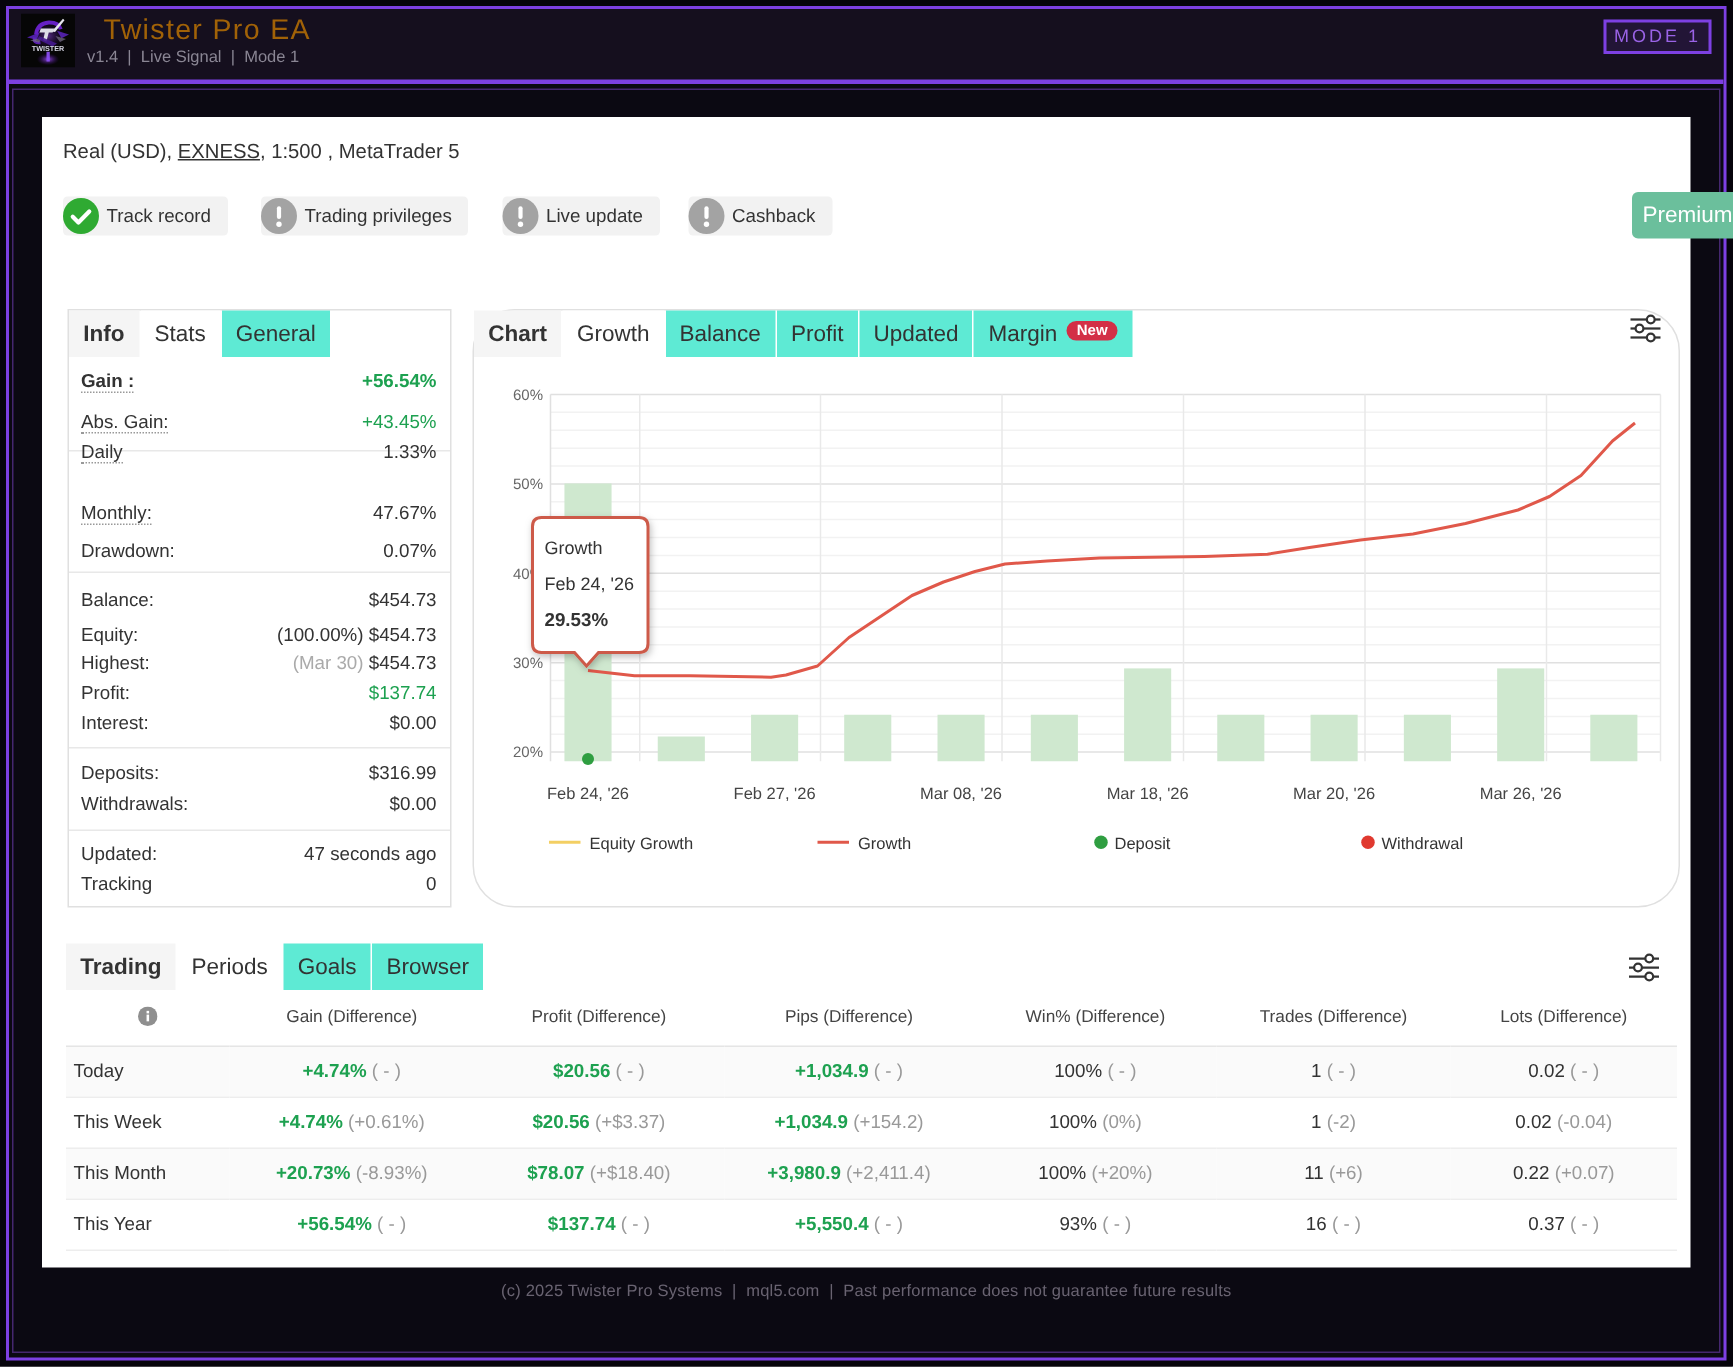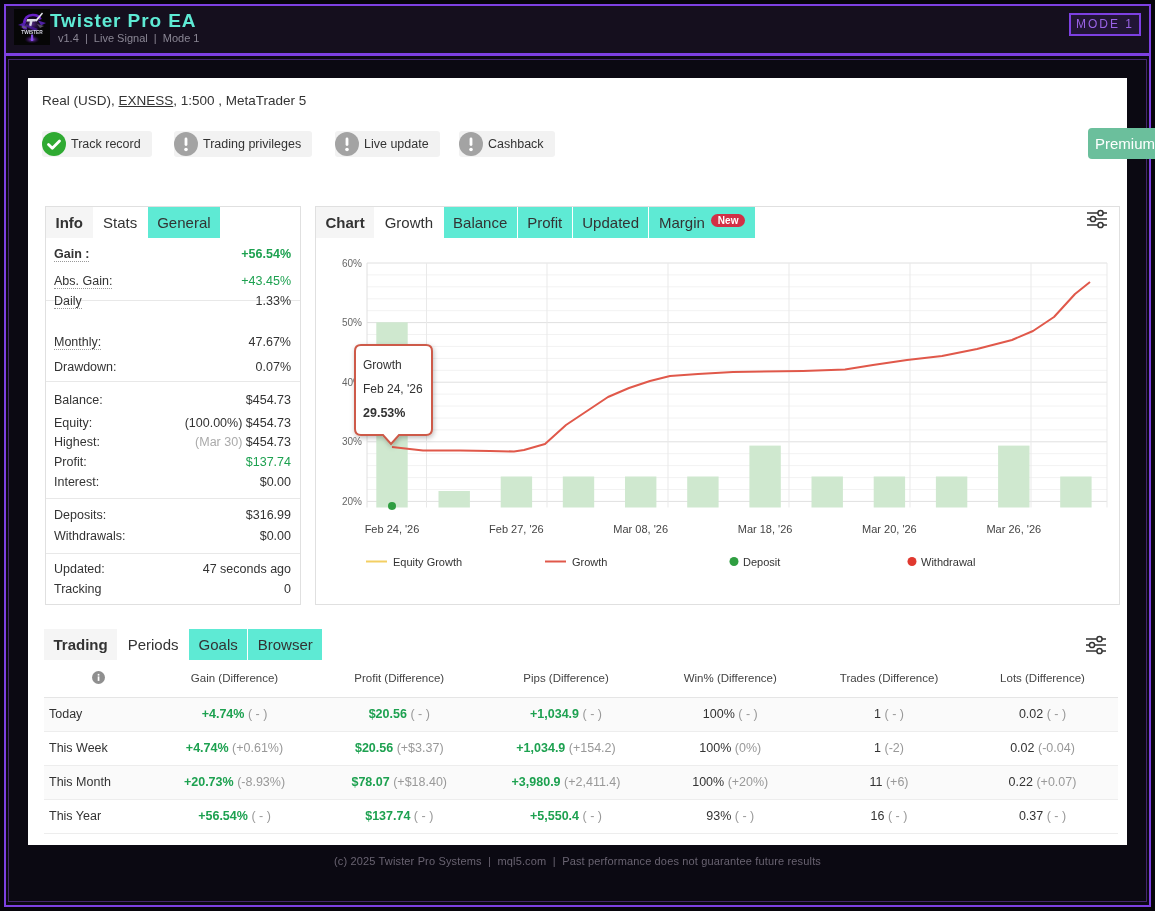--- a/index.html
+++ b/index.html
@@ -1,20 +1,20 @@
 <!DOCTYPE html>
 <html><head>
 <meta charset="utf-8">
 <style>
 * { margin:0; padding:0; box-sizing:border-box; }
 html,body { width:1155px; height:911px; background:#06040b; font-family:"Liberation Sans",sans-serif; overflow:hidden; }
 .frame { position:absolute; left:4px; top:4px; width:1147px; height:903px; border:2px solid #7d40e2; background:#0b0912; }
 .header { position:relative; height:50px; background:#150f1e; border-bottom:3px solid #7d40e2; }
 .logo { position:absolute; left:8px; top:3px; }
-.htitle { position:absolute; left:44px; top:4px; font-size:19px; font-weight:bold; color:#5eead4; letter-spacing:0.9px; }
+.htitle { position:absolute; left:63px; top:4px; font-size:19px; font-weight:normal; color:#a16207; letter-spacing:0.9px; }
 .hsub { position:absolute; left:52px; top:26px; font-size:11px; color:#8a8694; }
 .modebtn { position:absolute; left:1063px; top:7px; width:72px; height:23px; border:2px solid #7d40e2; background:#221536; color:#9a63e6; font-size:12px; letter-spacing:2px; text-align:center; line-height:19px; }
 .inner { position:absolute; left:2px; top:53px; width:1139px; height:843px; border:1px solid #45276f; background:#0b0912; }
 .card { position:absolute; left:19px; top:18px; width:1099px; height:767px; background:#ffffff; }
 .realline { position:absolute; left:14px; top:15px; font-size:13.5px; color:#333; }
 .realline u { text-decoration:underline; }
 .badge { position:absolute; top:53px; height:26px; background:#f2f2f2; border-radius:3px; display:flex; align-items:center; padding:0 11px 0 0; font-size:12.5px; color:#333; }
 .bicon { width:24px; height:24px; border-radius:50%; margin-right:5px; position:relative; flex:0 0 24px; }
 .premium { position:absolute; left:1060px; top:50px; width:74px; height:31px; background:#6bbf9c; border-radius:4px; color:#fff; font-size:15px; text-align:center; line-height:31px; }
 .panel { position:absolute; border:1px solid #e0e0e0; background:#fff; }
@@ -125,21 +125,21 @@
         <div class="srow" style="top:245px;"><span>Profit:</span><span class="v grn">$137.74</span></div>
         <div class="srow" style="top:265px;"><span>Interest:</span><span class="v">$0.00</span></div>
         <div class="sdiv" style="top:291px;"></div>
         <div class="srow" style="top:298px;"><span>Deposits:</span><span class="v">$316.99</span></div>
         <div class="srow" style="top:319px;"><span>Withdrawals:</span><span class="v">$0.00</span></div>
         <div class="sdiv" style="top:346px;"></div>
         <div class="srow" style="top:352px;"><span>Updated:</span><span class="v">47 seconds ago</span></div>
         <div class="srow" style="top:372px;"><span>Tracking</span><span class="v">0</span></div>
       </div>
 
-      <div class="panel" id="chartpanel" style="left:287px; top:128px; width:805px; height:399px;">
+      <div class="panel" id="chartpanel" style="left:287px; top:128px; width:805px; height:399px;border-radius:28px;">
         <div class="tabs">
           <div class="tab t1">Chart</div>
             <div class="tab act">Growth</div>
             <div class="tab ina">Balance</div>
             <div class="tab ina">Profit</div>
             <div class="tab ina">Updated</div>
             <div class="tab ina">Margin<span class="newpill">New</span></div>
         </div>
         <svg class="seticon" style="right:11px; top:1px;" viewBox="0 0 22 22">
           <g stroke="#333" stroke-width="1.5" fill="none">

